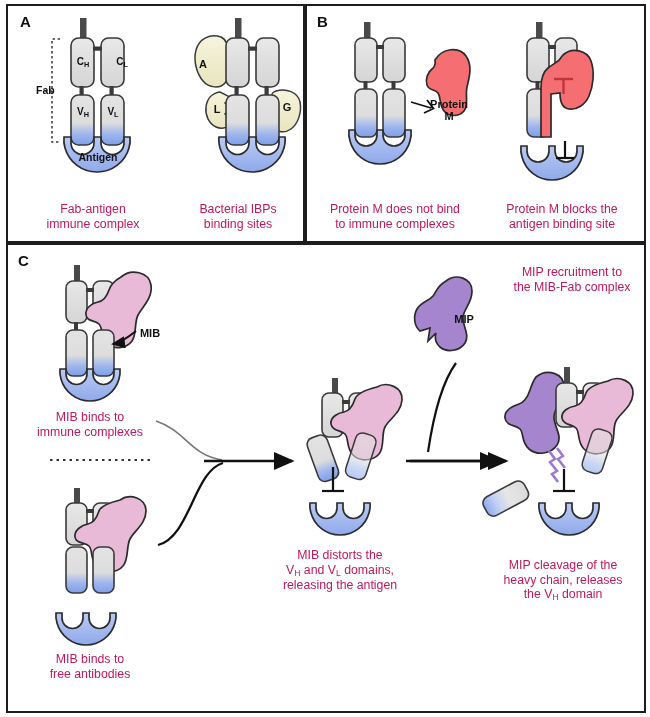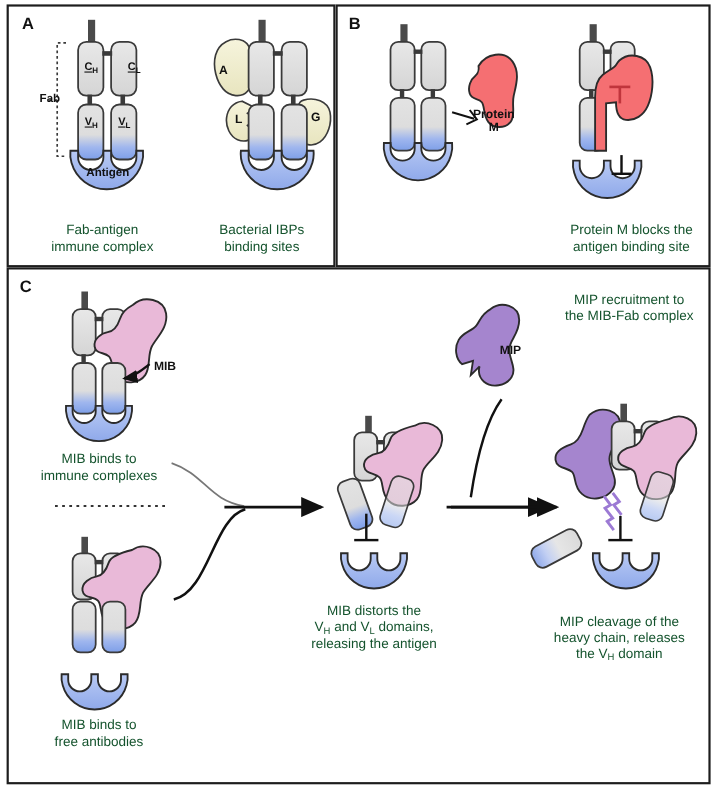--- a/index.html
+++ b/index.html
@@ -16,30 +16,30 @@
   #panel-b{left:305px;top:4px;width:341px;height:239px;}
   #panel-c{left:6px;top:243px;width:640px;height:470px;}
 
   .panel-letter{
     position:absolute;font-weight:bold;font-size:15px;color:#111;
     letter-spacing:0px;
   }
 
   .caption{
     position:absolute;text-align:center;font-size:12.3px;line-height:14.6px;
-    color:#14532d;white-space:pre-line;
+    color:#be185d;white-space:pre-line;
   }
   .caption sub{font-size:8.6px;vertical-align:baseline;position:relative;top:2px;}
 
   .blob-label{
     position:absolute;font-weight:bold;font-size:11px;color:#111;
     text-align:center;pointer-events:none;
   }
   .dom-label{
-    position:absolute;font-weight:bold;font-size:10px;color:#111;text-align:center;text-decoration:underline;
+    position:absolute;font-weight:bold;font-size:10px;color:#111;text-align:center;
   }
   .dom-label sub{font-size:7.3px;vertical-align:baseline;position:relative;top:2px;}
   .fab-label{position:absolute;font-weight:bold;font-size:10.5px;color:#111;padding-left:20px;}
   .antigen-label{position:absolute;font-weight:bold;font-size:10.5px;color:#111;text-align:center;}
 
   svg{position:absolute;left:0;top:0;overflow:visible;}
 </style>
 </head>
 <body>
 
@@ -194,21 +194,23 @@
 
         <g stroke="#111" stroke-width="2.2" fill="none">
           <path d="M258 135 L258 152"></path>
             <path d="M249 152 L267 152"></path>
         </g>
       </g>
     </svg>
 
     <div class="blob-label" style="left:119px;top:92px;width:46px;line-height:12px;"><span>Protein</span><br><span>M</span></div>
 
-    <div class="caption" style="left:192px;top:196px;width:150px;">Protein M blocks the
+    <div class="caption" style="left:8px;top:196px;width:160px;">Protein M does not bind
+to immune complexes</div>
+    <div class="caption" style="left:180px;top:196px;width:150px;">Protein M blocks the
 antigen binding site</div>
   </div>
 
   <div class="panel" id="panel-c">
     <div class="panel-letter" style="left:10px;top:7px;">C</div>
 
     <svg width="640" height="470" viewBox="0 0 640 470">
       <defs>
         <linearGradient id="gradDomC" x1="0" y1="0" x2="0" y2="1">
           <stop offset="0%" stop-color="#e3e3e3"></stop>

